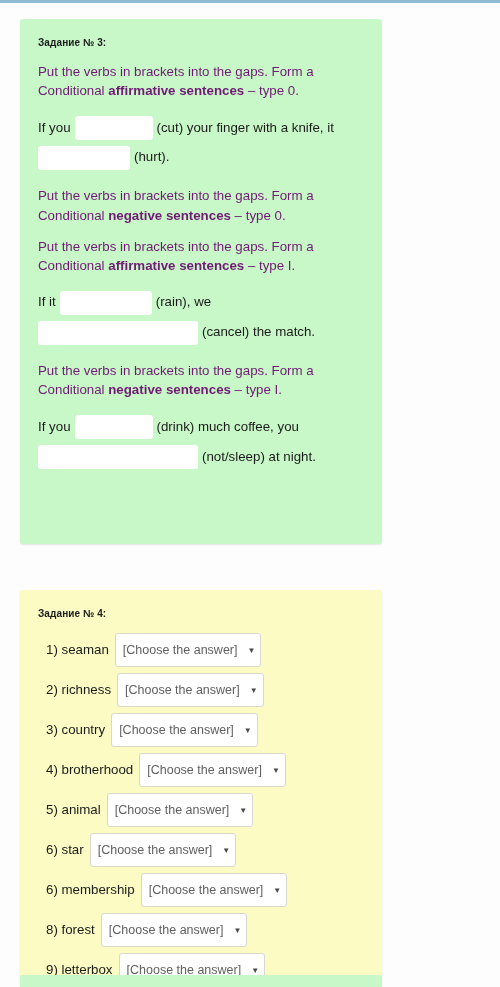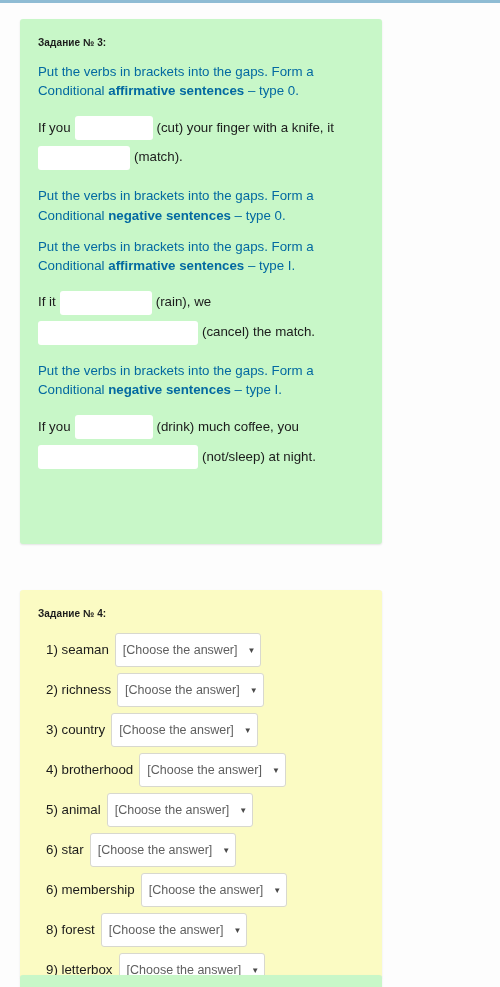--- a/index.html
+++ b/index.html
@@ -40,21 +40,21 @@
 
   .task-title {
     font-size: 10px;
     font-weight: bold;
     color: #1b1b1b;
     margin: 0 0 14px 0;
     letter-spacing: 0.1px;
   }
   .instr {
     font-size: 13.3px;
-    color: #0369a1;
+    color: #701a75;
     line-height: 1.45;
     margin: 0 0 12px 0;
   }
   .instr b { font-weight: bold; }
 
   .sentence {
     font-size: 13.3px;
     color: #1b1b1b;
     line-height: 2.25;
     margin: 0 0 14px 0;
@@ -122,21 +122,21 @@
 <div class="top-bar"></div>
 
 <div class="page">
 
   <div class="card card-green" style="top:16px; height:525px;">
 
     <div class="task-title">Задание № 3:</div>
 
     <p class="instr"><span>Put the verbs in brackets into the gaps. Form a Conditional </span><b>affirmative sentences</b><span> – type 0.</span></p>
 
-    <p class="sentence"><span>If you</span><input class="gap gap-md" type="text" value="" style=""><span>(cut) your finger with a knife, it</span><span class="nl"></span><input class="gap gap-lg" type="text" style="margin-left: 0px;" value=""><span>(match).</span></p>
+    <p class="sentence"><span>If you</span><input class="gap gap-md" type="text" value="" style=""><span>(cut) your finger with a knife, it</span><span class="nl"></span><input class="gap gap-lg" type="text" style="margin-left: 0px;" value=""><span>(hurt).</span></p>
 
     <p class="instr"><span>Put the verbs in brackets into the gaps. Form a Conditional </span><b>negative sentences</b><span> – type 0.</span></p>
 
 
     <p class="instr"><span>Put the verbs in brackets into the gaps. Form a Conditional </span><b>affirmative sentences</b><span> – type I.</span></p>
 
     <p class="sentence"><span>If it</span><input class="gap gap-lg" type="text" value="" style=""><span>(rain), we</span><span class="nl"></span><input class="gap gap-xl" type="text" style="margin-left: 0px;" value=""><span>(cancel) the match.</span></p>
 
     <p class="instr"><span>Put the verbs in brackets into the gaps. Form a Conditional </span><b>negative sentences</b><span> – type I.</span></p>
 

